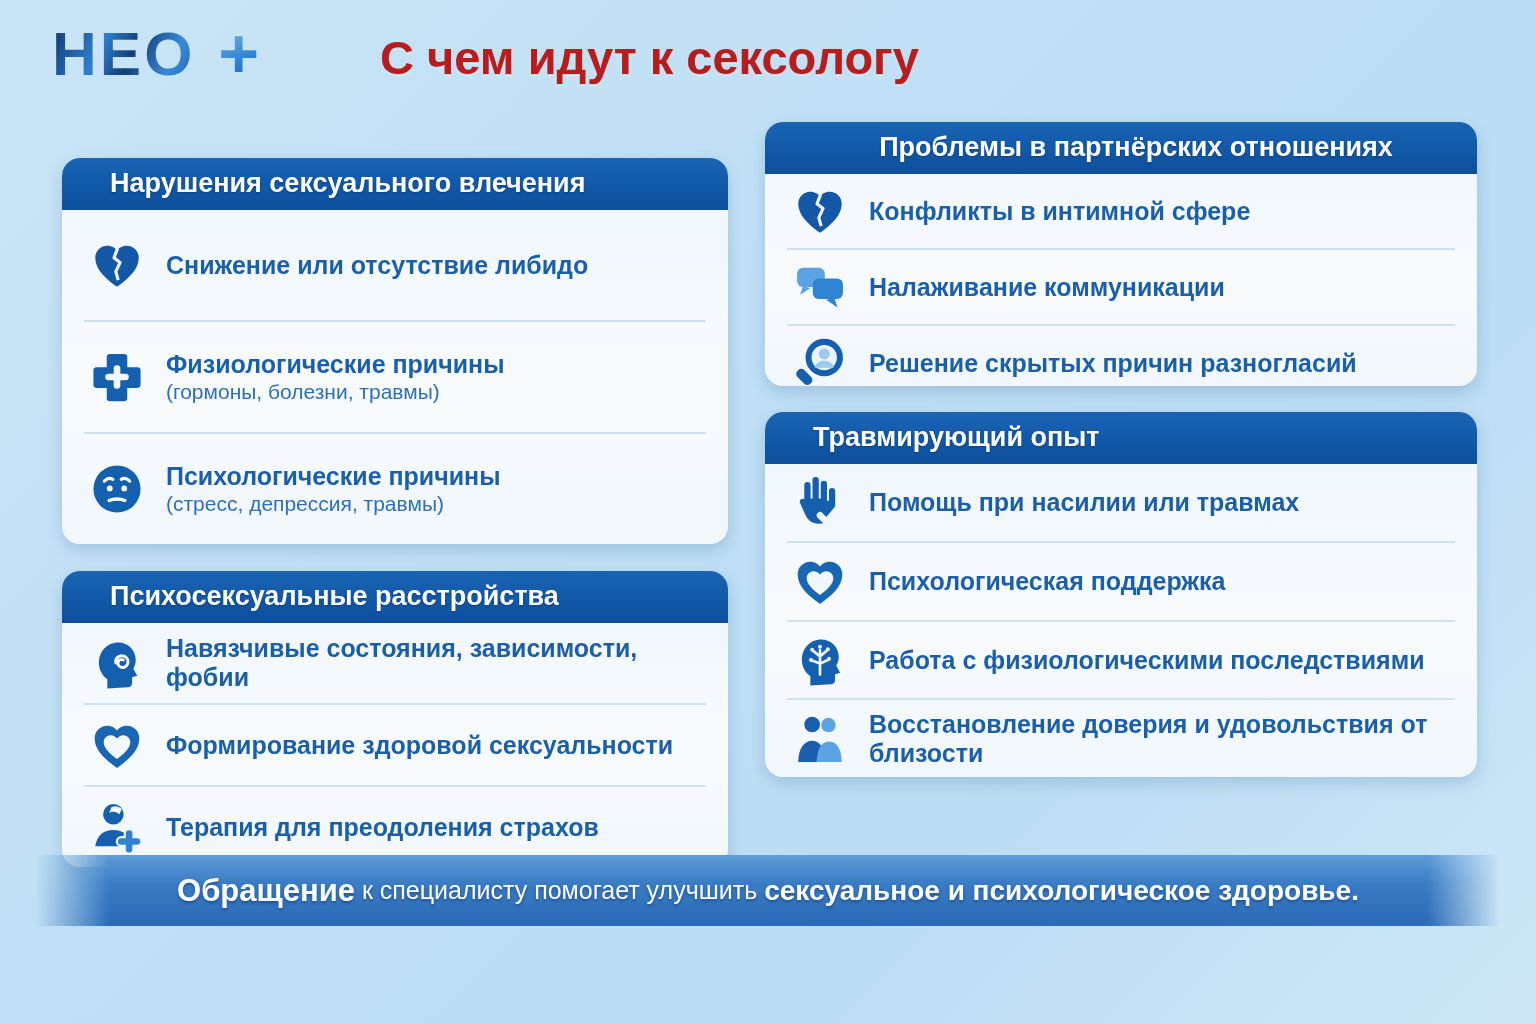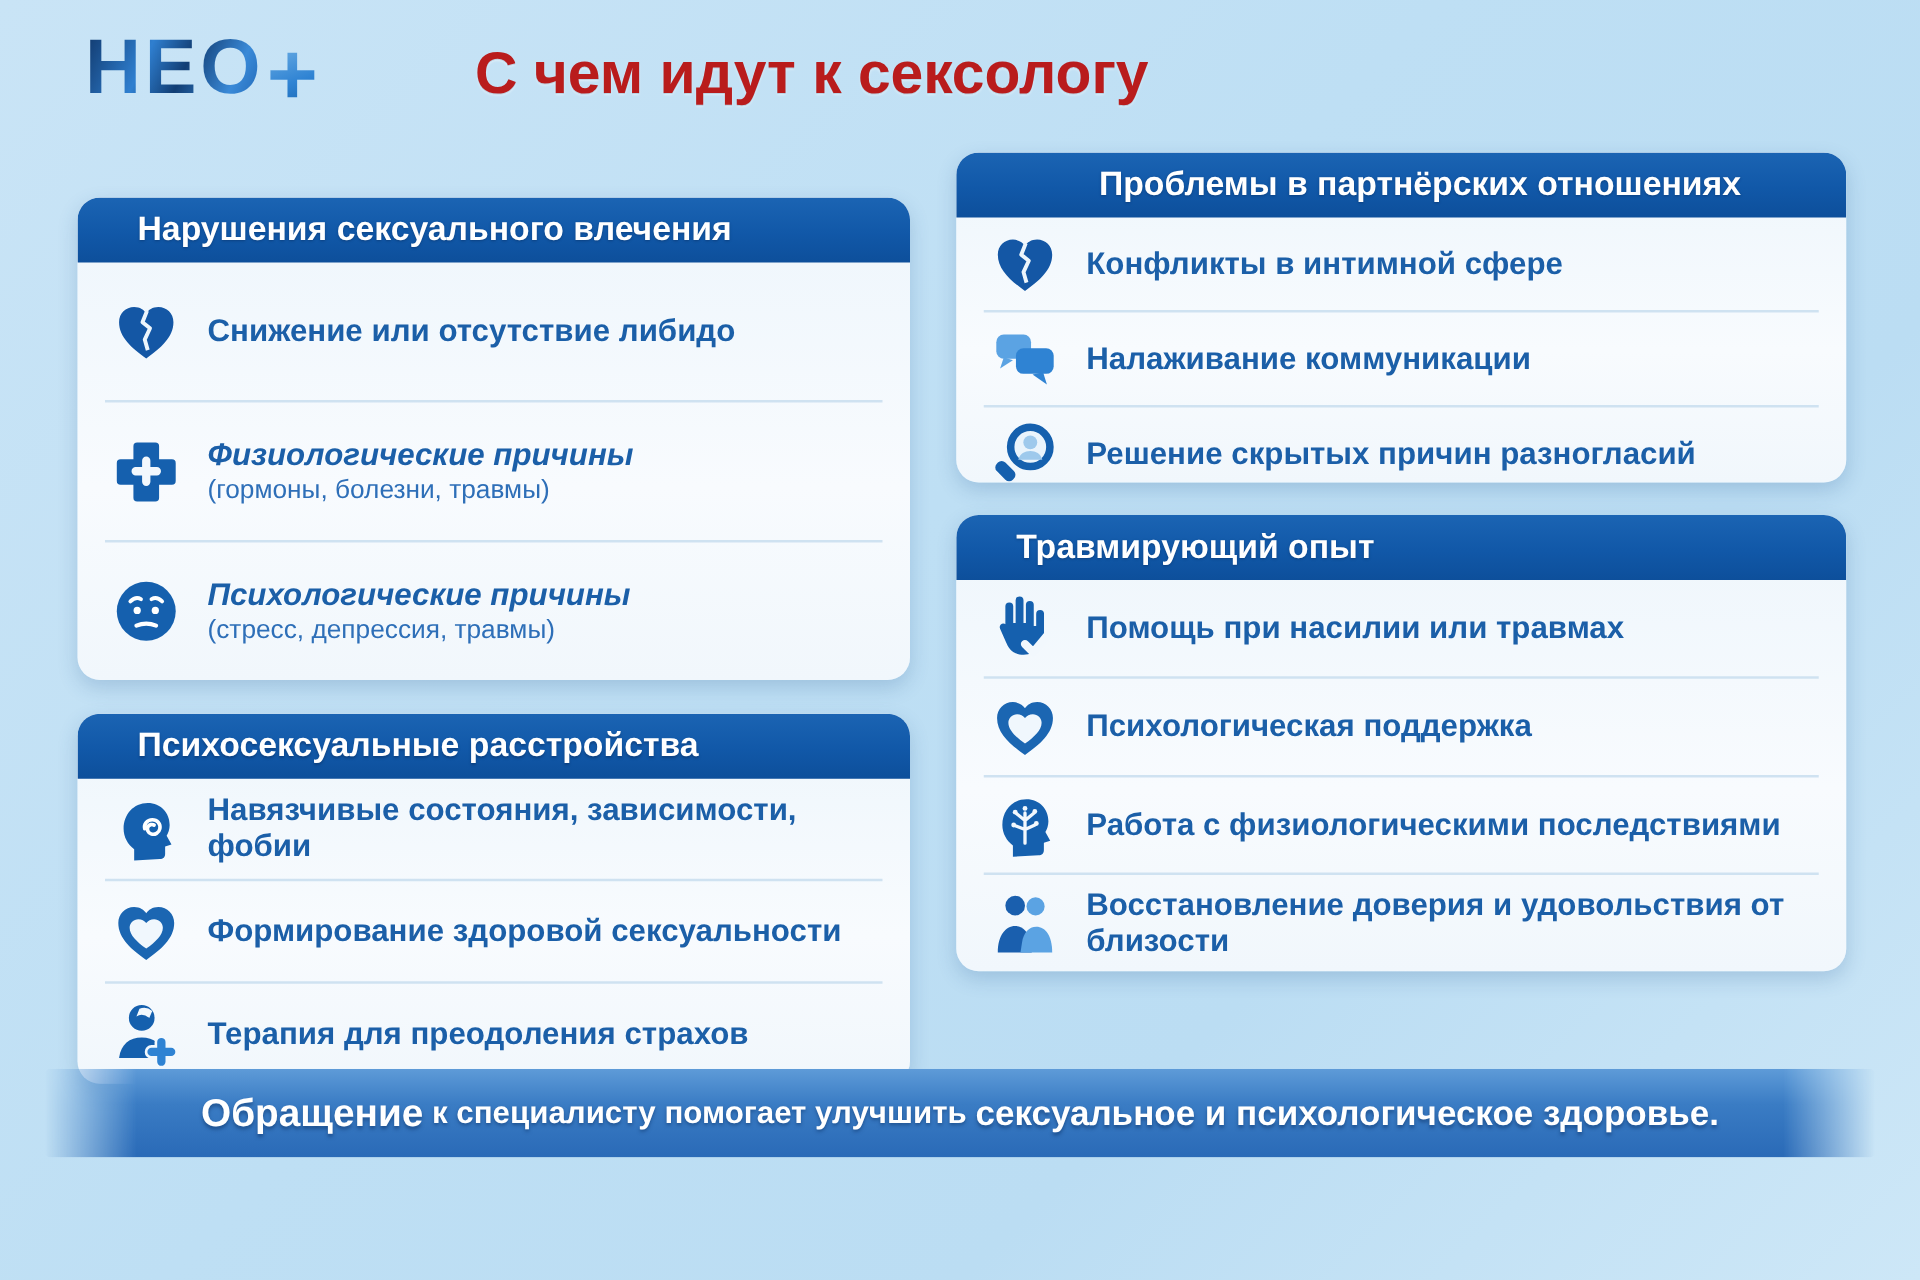--- a/index.html
+++ b/index.html
@@ -4,21 +4,21 @@
 <style>
   * { margin:0; padding:0; box-sizing:border-box; }
   html,body { width:1536px; height:1024px; }
   body {
     font-family:"Liberation Sans", sans-serif;
     background:linear-gradient(135deg,#c9e4f6 0%,#bedff4 45%,#bbddf3 70%,#cde7f7 100%);
     position:relative; overflow:hidden;
   }
 
   
-  .logo { position:absolute; left:68px; top:18px; display:flex; align-items:flex-end; }
+  .logo { position:absolute; left:52px; top:18px; display:flex; align-items:center;gap:21px; }
   .logo-text {
     font-size:62px; font-weight:800; letter-spacing:3px;
     background:linear-gradient(115deg,#0e3263 0%,#2f7fd0 35%,#123e74 55%,#3a8ad8 80%,#1a5fae 100%);
     -webkit-background-clip:text; background-clip:text; color:transparent;
   }
   .logo-plus {
     font-size:70px; font-weight:800; line-height:60px; margin-left:2px;
     background:linear-gradient(160deg,#7db9e8 0%,#2f83d3 60%,#1762ab 100%);
     -webkit-background-clip:text; background-clip:text; color:transparent;
   }
@@ -44,40 +44,40 @@
     padding:10px 18px 11px 48px; flex:0 0 auto;
     text-shadow:0 1px 2px rgba(8,40,85,.45);
   }
   .card-body { flex:1 1 auto; display:flex; flex-direction:column; padding:0 22px; }
   .row { flex:1 1 0; display:flex; align-items:center; gap:20px; padding:8px 4px; border-bottom:2px solid #cfe2f1; }
   .row:last-child { border-bottom:none; }
   .icon { flex:0 0 58px; width:58px; height:58px; display:flex; align-items:center; justify-content:center; }
   .icon svg { width:58px; height:58px; }
   .texts { display:flex; flex-direction:column; justify-content:center; }
   .item-text { color:#1b5fa8; font-size:25px; font-weight:600; line-height:1.15; }
-  .item-text.strong { font-weight:800;font-style:italic; }
+  .item-text.strong { font-weight:800; }
   .item-sub { color:#2e6fb8; font-size:21px; font-weight:500; margin-top:2px; }
 
   #card1 { height:386px; margin-bottom:27px; }
   #card3 { height:296px; }
   #card2 { height:264px; margin-bottom:26px;text-align:center; }
   #card4 { height:365px; }
 
   
   .footer-banner {
     position:absolute; left:36px; right:36px; top:855px; height:71px;
     background:linear-gradient(180deg,#5e9bd8 0%,#3a7cc4 40%,#2a6ab7 100%);
     display:flex; align-items:center; justify-content:center;
     border-radius:4px;
     -webkit-mask-image:linear-gradient(90deg,transparent 0,#000 5%,#000 95%,transparent 100%);
             mask-image:linear-gradient(90deg,transparent 0,#000 5%,#000 95%,transparent 100%);
   }
   .footer-banner .seg { color:#fff; text-shadow:0 2px 3px rgba(10,45,95,.5); white-space:pre; }
   .seg-lead  { font-size:31px; font-weight:800; }
-  .seg-mid   { font-size:25px; font-weight:700; }
+  .seg-mid   { font-size:25px; font-weight:400; }
   .seg-tail  { font-size:28px; font-weight:700; }
 </style>
 </head>
 <body>
 
 <div class="logo">
   <span class="logo-text">НЕО</span>
   <span class="logo-plus">+</span>
 </div>
 <div class="page-title">С чем идут к сексологу</div>

